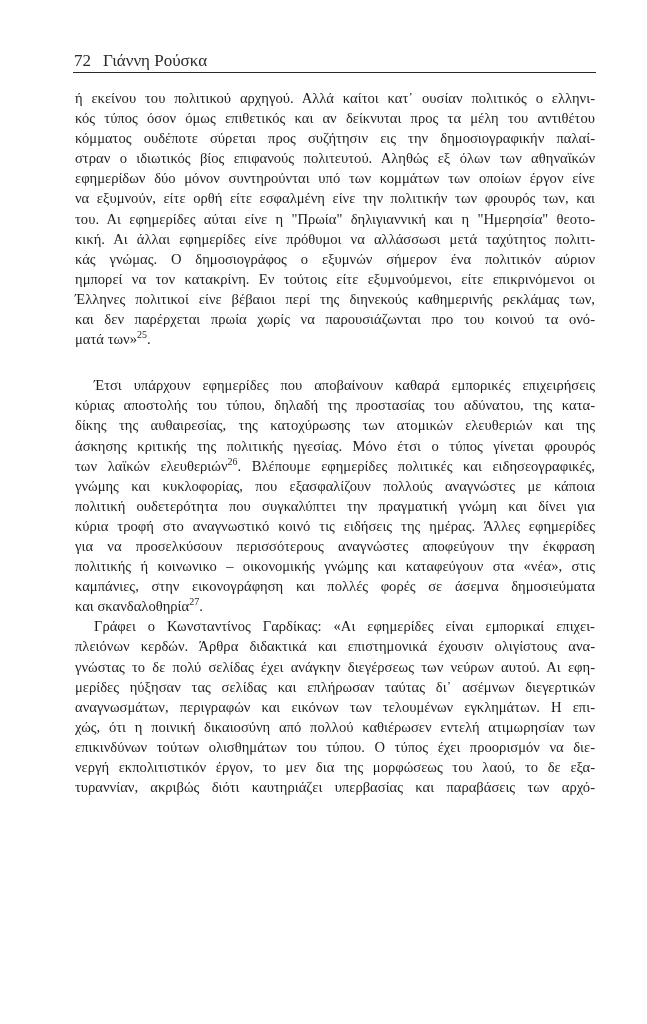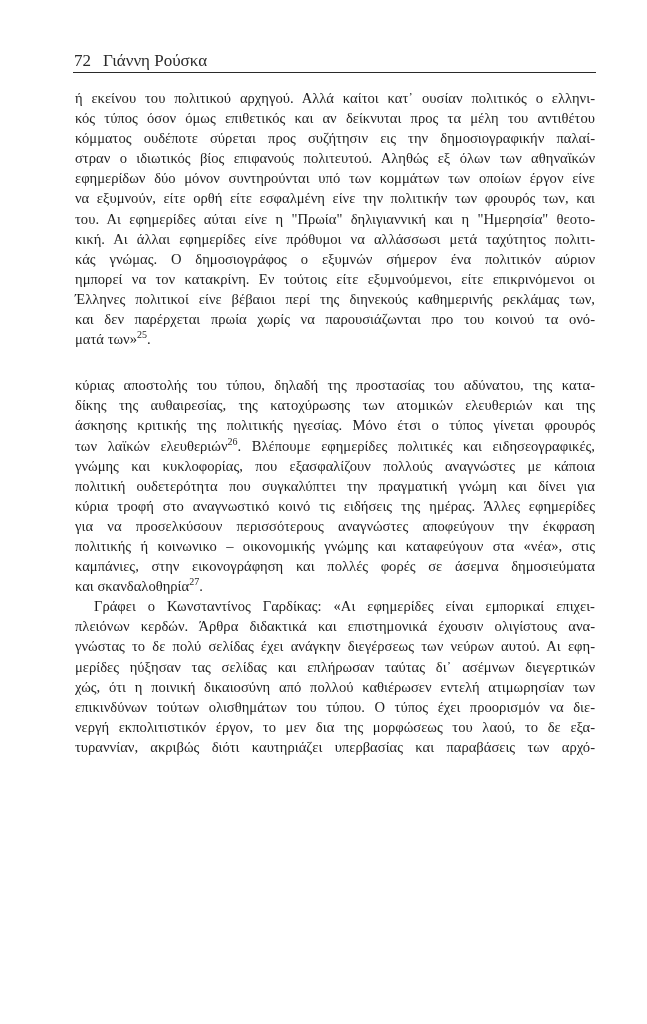--- a/index.html
+++ b/index.html
@@ -90,39 +90,41 @@
     <span class="line">κάς γνώμας. Ο δημοσιογράφος ο εξυμνών σήμερον ένα πολιτικόν αύριον</span>
     <span class="line">ημπορεί να τον κατακρίνη. Εν τούτοις είτε εξυμνούμενοι, είτε επικρινόμενοι οι</span>
     <span class="line">Έλληνες πολιτικοί είνε βέβαιοι περί της διηνεκούς καθημερινής ρεκλάμας των,</span>
     <span class="line">και δεν παρέρχεται πρωία χωρίς να παρουσιάζωνται προ του κοινού τα ονό-</span>
     <span class="line last"><span>ματά των»</span><sup>25</sup><span>.</span></span>
   </div>
 
   <div class="para-gap"></div>
 
   <div>
+    <span class="line indent">Έτσι υπάρχουν εφημερίδες που αποβαίνουν καθαρά εμπορικές επιχειρήσεις</span>
     <span class="line">κύριας αποστολής του τύπου, δηλαδή της προστασίας του αδύνατου, της κατα-</span>
     <span class="line">δίκης της αυθαιρεσίας, της κατοχύρωσης των ατομικών ελευθεριών και της</span>
     <span class="line">άσκησης κριτικής της πολιτικής ηγεσίας. Μόνο έτσι ο τύπος γίνεται φρουρός</span>
     <span class="line"><span>των λαϊκών ελευθεριών</span><sup>26</sup><span>. Βλέπουμε εφημερίδες πολιτικές και ειδησεογραφικές,</span></span>
     <span class="line">γνώμης και κυκλοφορίας, που εξασφαλίζουν πολλούς αναγνώστες με κάποια</span>
     <span class="line">πολιτική ουδετερότητα που συγκαλύπτει την πραγματική γνώμη και δίνει για</span>
     <span class="line">κύρια τροφή στο αναγνωστικό κοινό τις ειδήσεις της ημέρας. Άλλες εφημερίδες</span>
     <span class="line">για να προσελκύσουν περισσότερους αναγνώστες αποφεύγουν την έκφραση</span>
     <span class="line">πολιτικής ή κοινωνικο – οικονομικής γνώμης και καταφεύγουν στα «νέα», στις</span>
     <span class="line">καμπάνιες, στην εικονογράφηση και πολλές φορές σε άσεμνα δημοσιεύματα</span>
     <span class="line last"><span>και σκανδαλοθηρία</span><sup>27</sup><span>.</span></span>
   </div>
 
   <div>
     <span class="line indent"><span>Γράφει ο Κωνσταντίνος Γαρδίκας: </span><span class="italic">«Αι εφημερίδες είναι εμπορικαί επιχει-</span></span>
     <div class="italic">
       <span class="line">πλειόνων κερδών. Άρθρα διδακτικά και επιστημονικά έχουσιν ολιγίστους ανα-</span>
       <span class="line">γνώστας το δε πολύ σελίδας έχει ανάγκην διεγέρσεως των νεύρων αυτού. Αι εφη-</span>
       <span class="line">μερίδες ηύξησαν τας σελίδας και επλήρωσαν ταύτας δι᾽ ασέμνων διεγερτικών</span>
+      <span class="line">αναγνωσμάτων, περιγραφών και εικόνων των τελουμένων εγκλημάτων. Η επι-</span>
       <span class="line">χώς, ότι η ποινική δικαιοσύνη από πολλού καθιέρωσεν εντελή ατιμωρησίαν των</span>
       <span class="line">επικινδύνων τούτων ολισθημάτων του τύπου. Ο τύπος έχει προορισμόν να διε-</span>
       <span class="line">νεργή εκπολιτιστικόν έργον, το μεν δια της μορφώσεως του λαού, το δε εξα-</span>
       <span class="line">τυραννίαν, ακριβώς διότι καυτηριάζει υπερβασίας και παραβάσεις των αρχό-</span>
     </div>
   </div>
 
 </div>
 
 </body></html>

